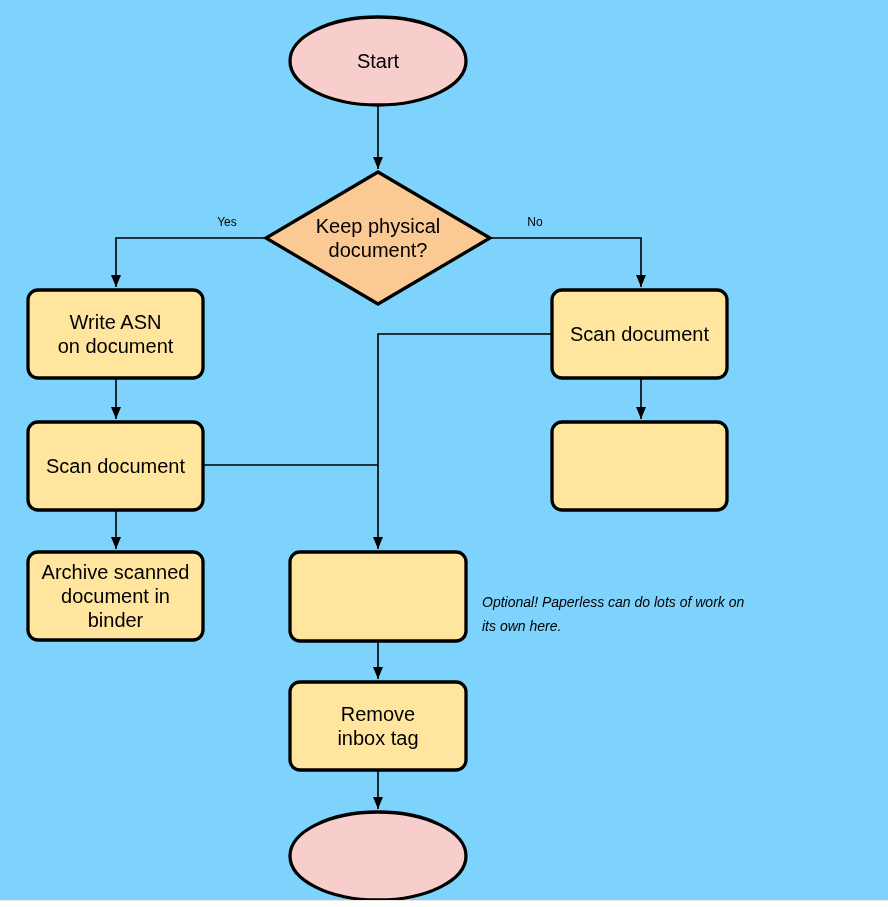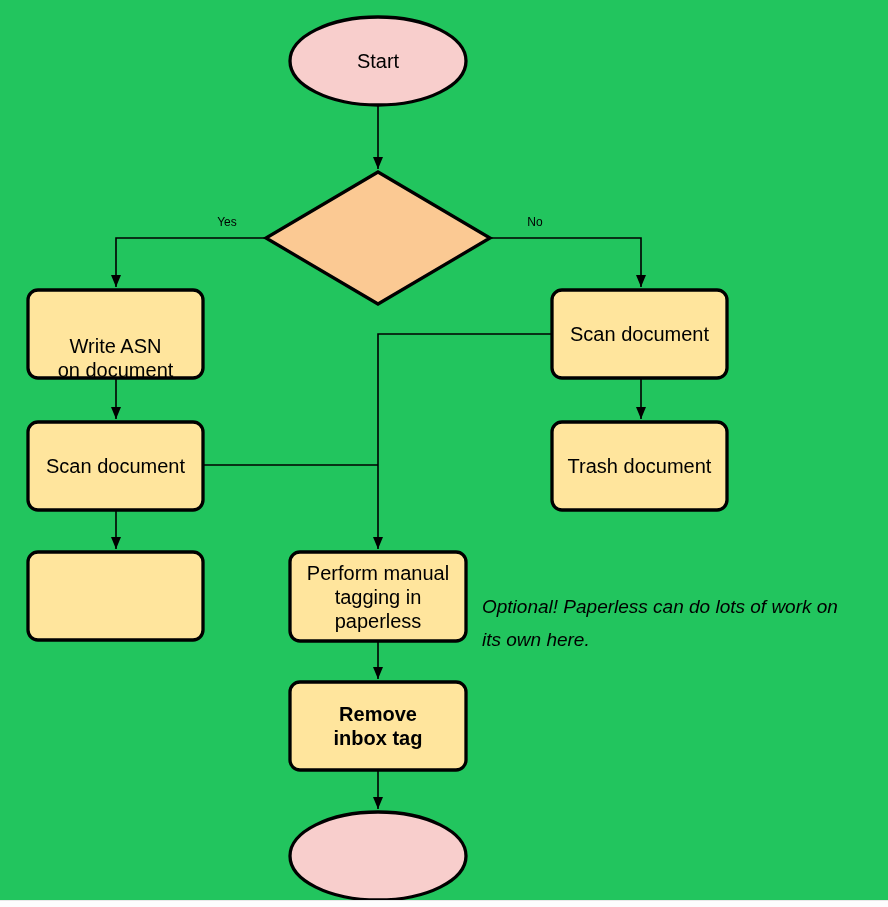--- a/index.html
+++ b/index.html
@@ -4,21 +4,21 @@
 <style>
   html, body {
     margin: 0;
     padding: 0;
     background: #ffffff;
   }
   .canvas {
     position: relative;
     width: 888px;
     height: 907px;
-    background: #22c55e;
+    background: #7dd3fc;
     font-family: "Liberation Sans", sans-serif;
     color: #000000;
     overflow: hidden;
   }
   .canvas svg {
     position: absolute;
     top: 0;
     left: 0;
   }
   .node-label {
@@ -40,22 +40,22 @@
     justify-content: center;
     text-align: center;
     white-space: pre;
     font-size: 12px;
     color: #000000;
   }
   .note-label {
     position: absolute;
     white-space: pre;
     font-style: italic;
-    font-size: 19px;
-    line-height: 33px;
+    font-size: 14px;
+    line-height: 24px;
     text-align: left;
     color: #000000;
   }
   .bottom-border {
     position: absolute;
     left: 0;
     bottom: 0;
     width: 888px;
     height: 6px;
     border-top: 1px solid #e8e8e8;
@@ -91,29 +91,30 @@
     <rect x="28" y="422" width="175" height="88" rx="10" stroke="#000000" stroke-width="3.3" fill="#FFE59D"></rect>
     <rect x="28" y="552" width="175" height="88" rx="10" stroke="#000000" stroke-width="3.3" fill="#FFE59D"></rect>
     <rect x="552" y="290" width="175" height="88" rx="10" stroke="#000000" stroke-width="3.3" fill="#FFE59D"></rect>
     <rect x="552" y="422" width="175" height="88" rx="10" stroke="#000000" stroke-width="3.3" fill="#FFE59D"></rect>
     <rect x="290" y="552" width="176" height="89" rx="10" stroke="#000000" stroke-width="3.3" fill="#FFE59D"></rect>
     <rect x="290" y="682" width="176" height="88" rx="10" stroke="#000000" stroke-width="3.3" fill="#FFE59D"></rect>
     <ellipse cx="378" cy="856" rx="88" ry="44" stroke="#000000" stroke-width="3.3" fill="#F8CECC"></ellipse>
   </svg>
 
   <div class="node-label" style="left:290px; top:17px; width:176px; height:88px;">Start</div>
-  <div class="node-label" style="left:28px; top:290px; width:175px; height:88px;margin-top:24px;">Write ASN
+  <div class="node-label" style="left:266px; top:172px; width:224px; height:132px;">Keep physical
+document?</div>
+  <div class="node-label" style="left:28px; top:290px; width:175px; height:88px;">Write ASN
 on document</div>
   <div class="node-label" style="left:28px; top:422px; width:175px; height:88px;">Scan document</div>
+  <div class="node-label" style="left:28px; top:552px; width:175px; height:88px;">Archive scanned
+document in
+binder</div>
   <div class="node-label" style="left:552px; top:290px; width:175px; height:88px;">Scan document</div>
-  <div class="node-label" style="left:552px; top:422px; width:175px; height:88px;">Trash document</div>
-  <div class="node-label" style="left:290px; top:552px; width:176px; height:89px;">Perform manual
-tagging in
-paperless</div>
-  <div class="node-label" style="left:290px; top:682px; width:176px; height:88px;font-weight:bold;">Remove
+  <div class="node-label" style="left:290px; top:682px; width:176px; height:88px;">Remove
 inbox tag</div>
 
   <div class="edge-label" style="left:187px; top:210px; width:80px; height:24px;">Yes</div>
   <div class="edge-label" style="left:495px; top:210px; width:80px; height:24px;">No</div>
 
   <div class="note-label" style="left:482px; top:590px; width:406px;">Optional! Paperless can do lots of work on
 its own here.</div>
 
   <div class="bottom-border"></div>
 

